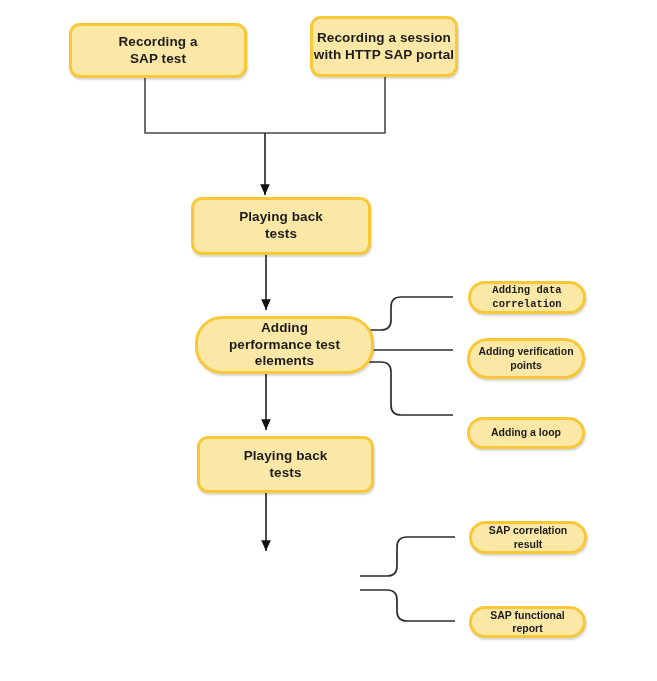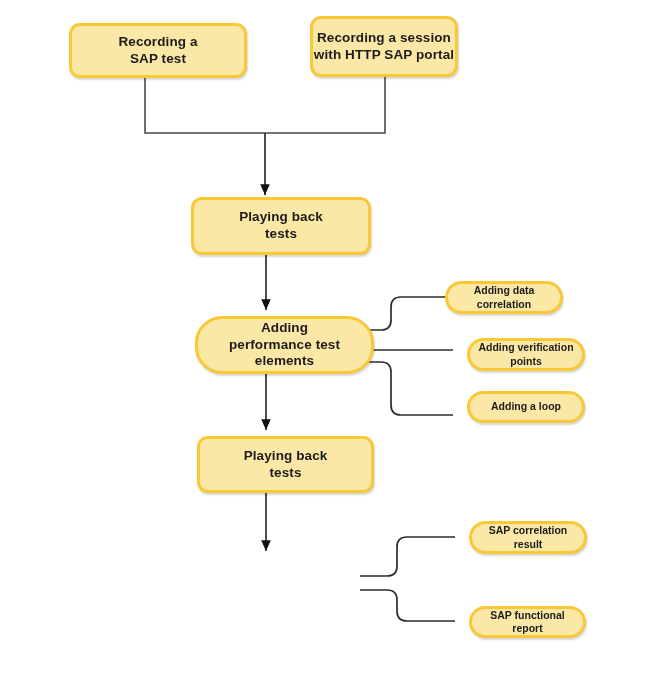--- a/index.html
+++ b/index.html
@@ -91,31 +91,31 @@
     <span>Playing back
 tests</span>
   </div>
 
   <div class="node rect" style="left:181px; top:316px; width:179px; height:58px;border-radius:27px;">
     <span>Adding
 performance test
 elements</span>
   </div>
 
-  <div class="node oval" style="left:431px; top:281px; width:118px; height:33px;">
+  <div class="node oval" style="left:454px; top:281px; width:118px; height:33px;font-family:Liberation Mono, monospace;">
     <span>Adding data
 correlation</span>
   </div>
 
-  <div class="node oval" style="left:453px; top:338px; width:118px; height:33px;">
+  <div class="node oval" style="left:453px; top:338px; width:118px; height:41px;">
     <span>Adding verification
 points</span>
   </div>
 
-  <div class="node oval" style="left:453px; top:391px; width:118px; height:32px;">
+  <div class="node oval" style="left:453px; top:417px; width:118px; height:32px;">
     <span>Adding a loop</span>
   </div>
 
   <div class="node rect" style="left:183px; top:436px; width:177px; height:57px;">
     <span>Playing back
 tests</span>
   </div>
 
 
   <div class="node oval" style="left:455px; top:521px; width:118px; height:33px;">

